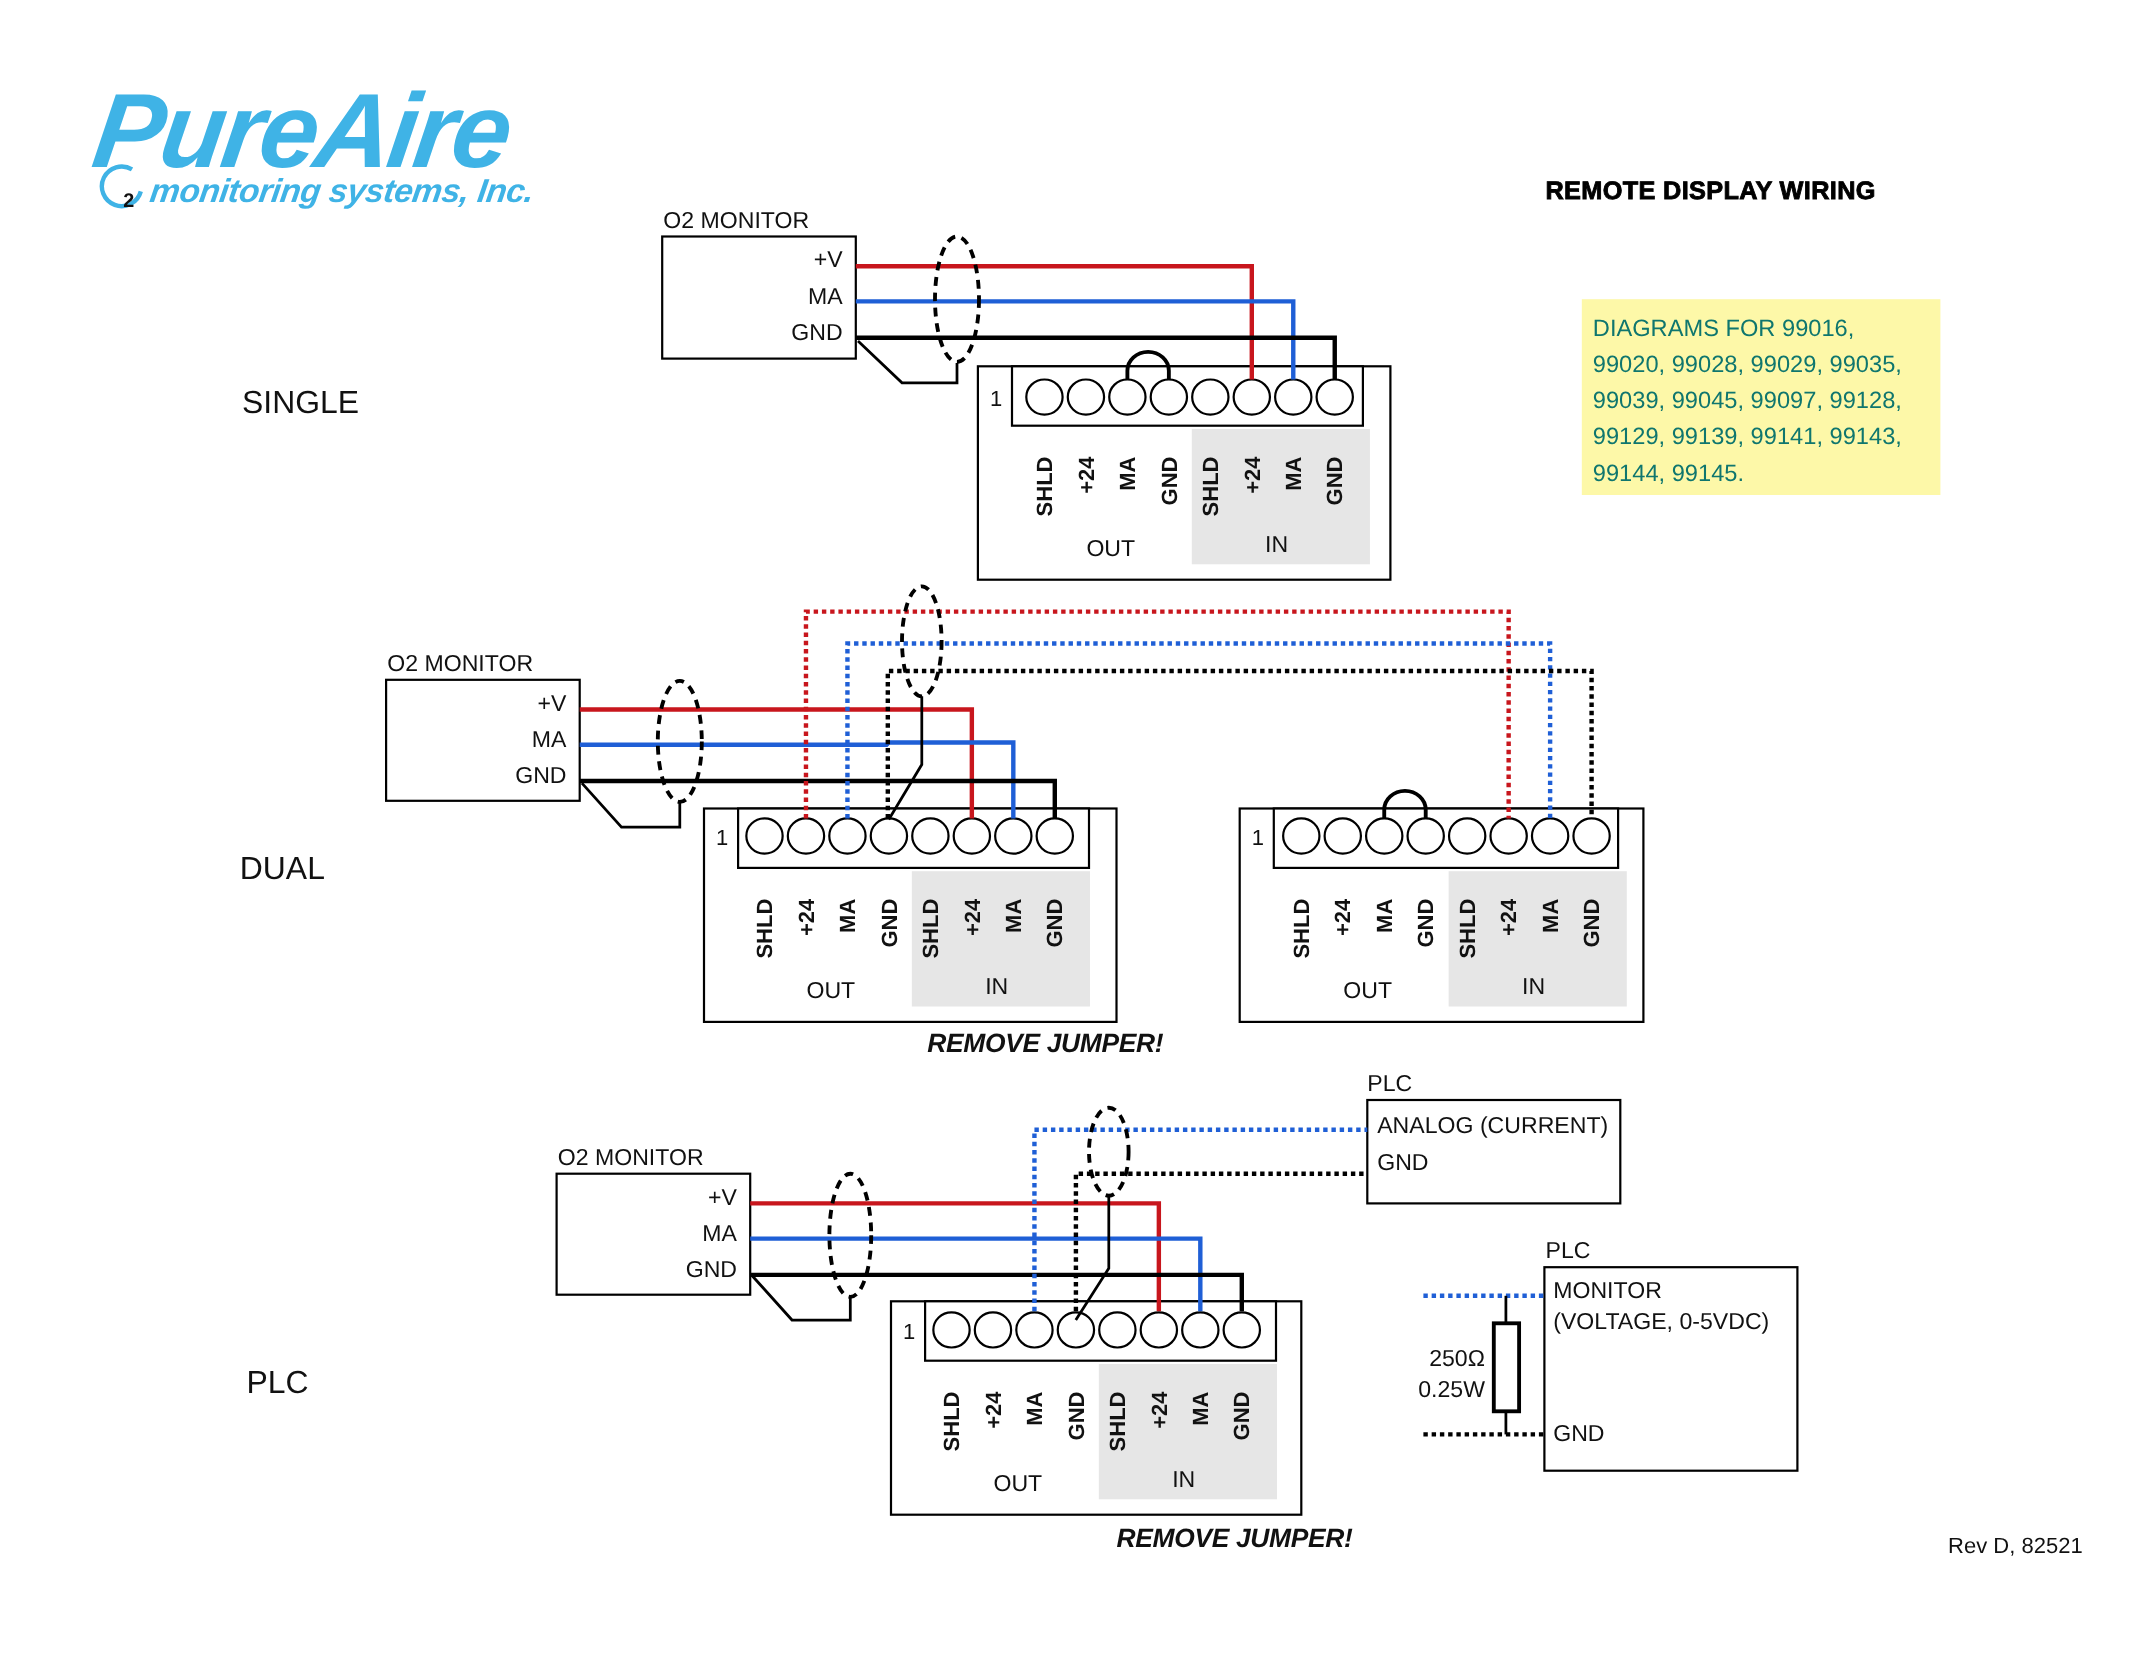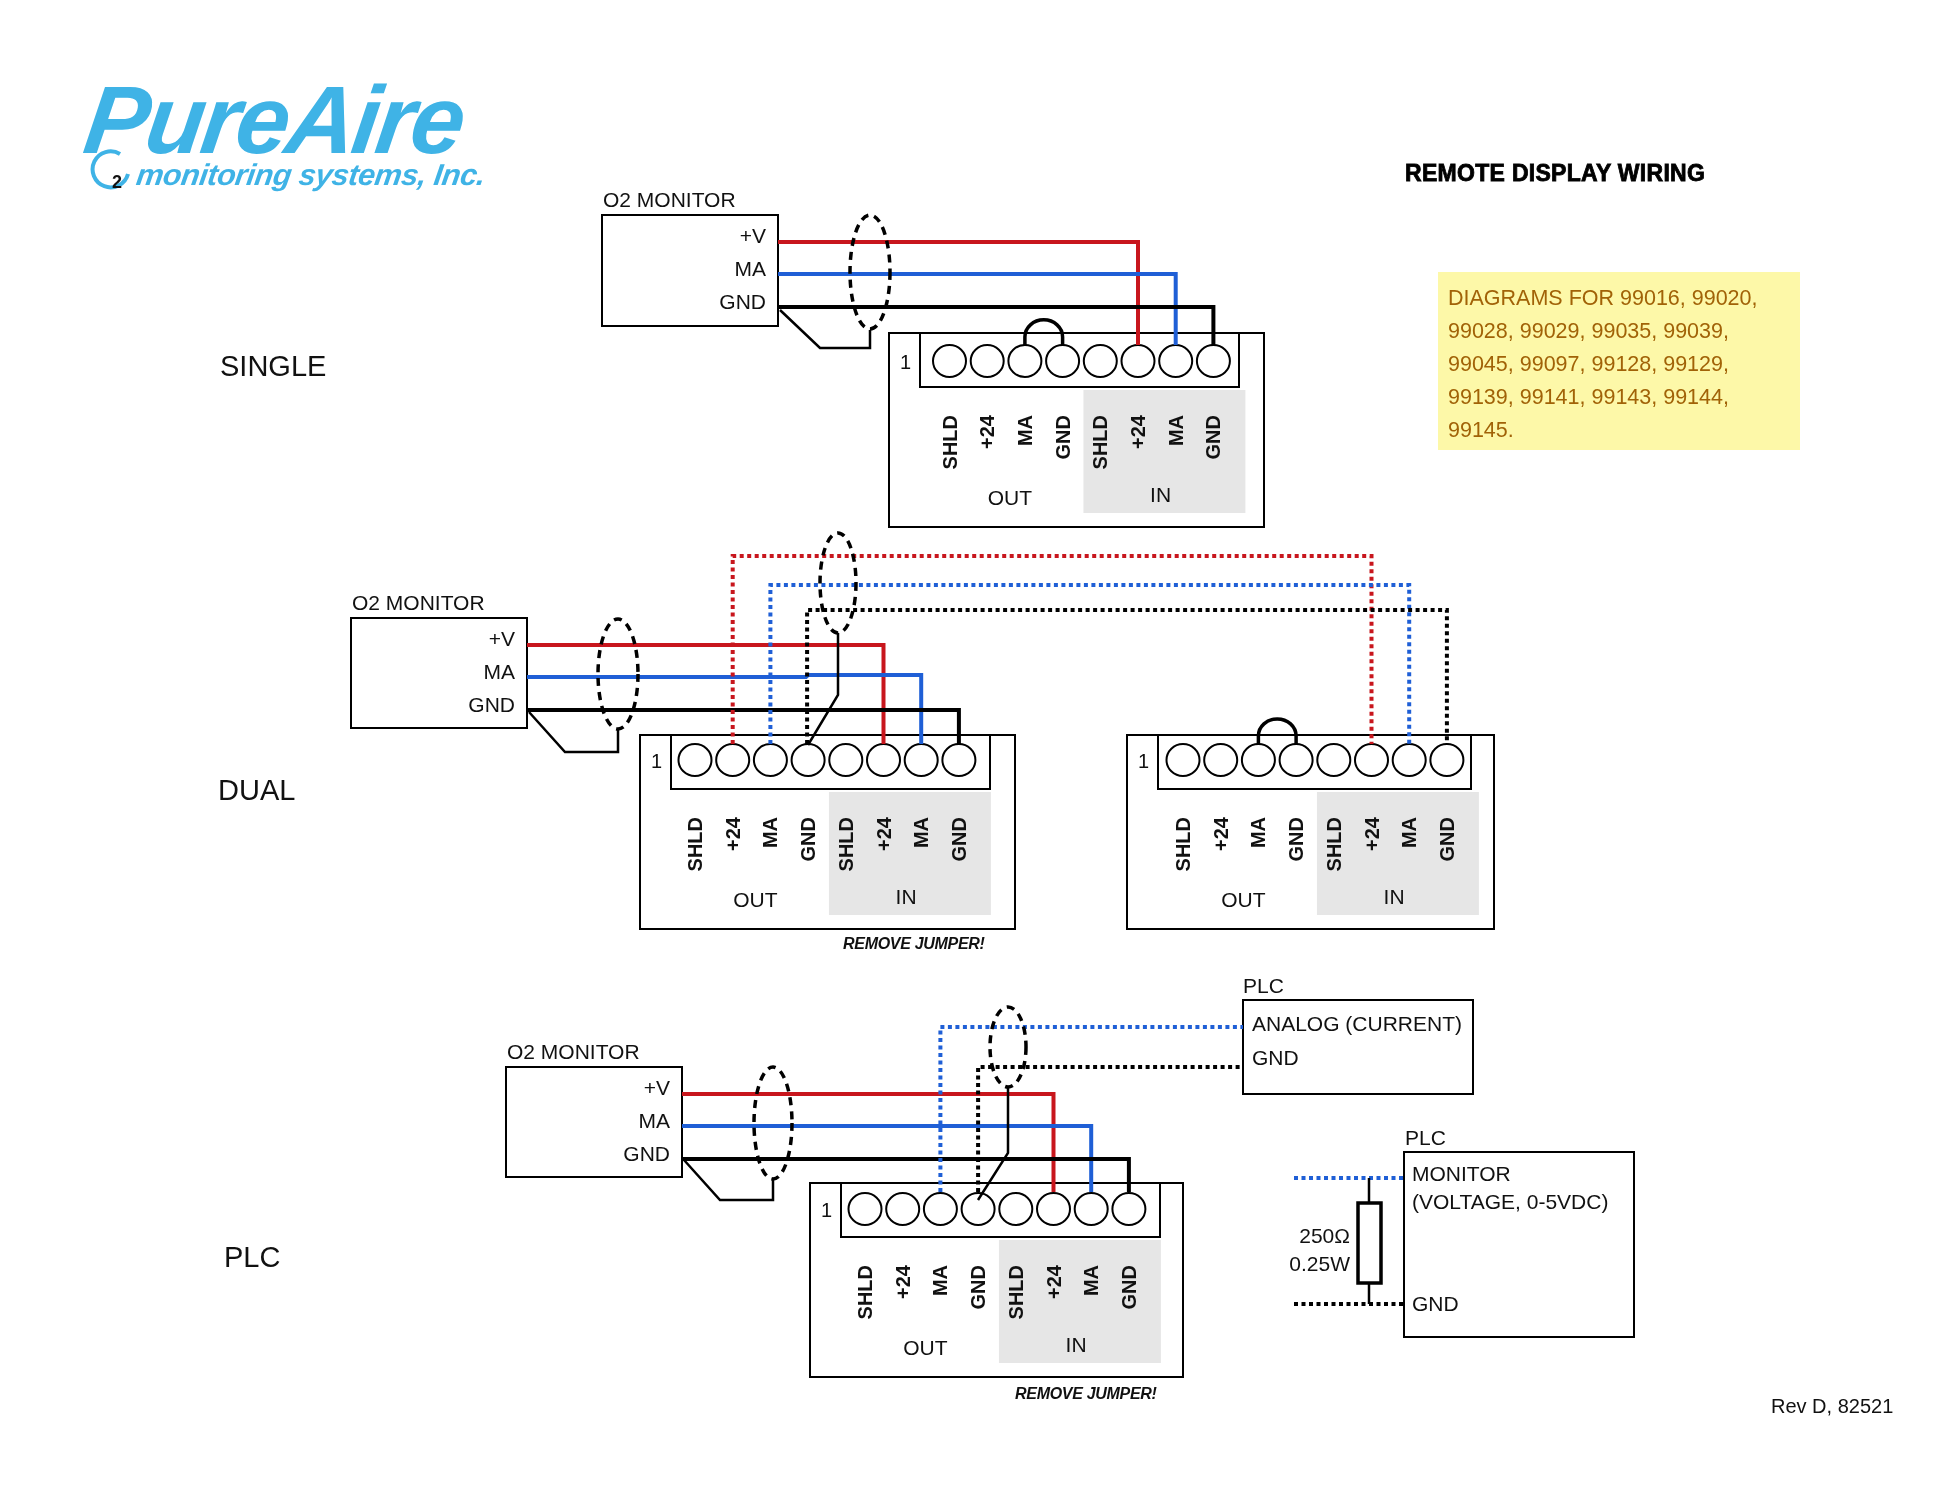--- a/index.html
+++ b/index.html
@@ -3,25 +3,25 @@
 <meta charset="utf-8">
 <style>
   html,body{margin:0;padding:0;background:#ffffff;}
   body{width:1946px;height:1504px;position:relative;overflow:hidden;font-family:"Liberation Sans",sans-serif;color:#111;}
   #canvas{position:absolute;left:0;top:0;}
   .abs{position:absolute;white-space:nowrap;}
   .logo-main{left:86px;top:72px;font-family:"Liberation Sans",sans-serif;font-weight:bold;font-style:italic;font-size:96px;letter-spacing:-3px;color:#3fb3e6;transform:skewX(-8deg);line-height:1;}
   .logo-sub{left:140px;top:160px;font-family:"Liberation Sans",sans-serif;font-weight:bold;font-style:italic;font-size:30px;color:#3fb3e6;letter-spacing:-0.5px;transform:scaleX(1.02) skewX(-8deg);line-height:1;}
   .logo-o2{left:90px;top:148px;width:44px;height:44px;}
   .title{left:1405px;top:160px;font-family:"Liberation Sans",sans-serif;font-weight:900;font-size:23px;letter-spacing:0.3px;color:#000;-webkit-text-stroke:0.8px #000;}
-  .note{left:1438px;top:272px;width:362px;height:178px;background:#fdf8a8;box-sizing:border-box;padding:10px 8px 0 10px;font-size:21.5px;line-height:33px;color:#a16207;white-space:normal;}
+  .note{left:1438px;top:272px;width:326px;height:178px;background:#fdf8a8;box-sizing:border-box;padding:10px 8px 0 10px;font-size:21.5px;line-height:33px;color:#0f766e;white-space:normal;}
   .section{font-size:29px;color:#111;}
   .lbl{font-size:21px;color:#111;}
   .lbl-r{font-size:21px;color:#111;text-align:right;}
-  .warn{font-size:16px;font-style:italic;font-weight:bold;color:#111;letter-spacing:-0.3px;}
+  .warn{font-size:24px;font-style:italic;font-weight:bold;color:#111;letter-spacing:-0.3px;}
   .rev{font-size:20px;color:#111;}
   svg text{font-family:"Liberation Sans",sans-serif;fill:#111;}
 </style>
 </head>
 <body>
 
 <svg id="canvas" width="1946" height="1504" viewBox="0 0 1946 1504" xmlns="http://www.w3.org/2000/svg">
   <g id="layer-boxes">
       <rect x="602" y="215" width="176" height="111" fill="#fff" stroke="#000" stroke-width="2"></rect>
       <rect x="889" y="333" width="375" height="194" fill="#fff" stroke="#000" stroke-width="2"></rect>

